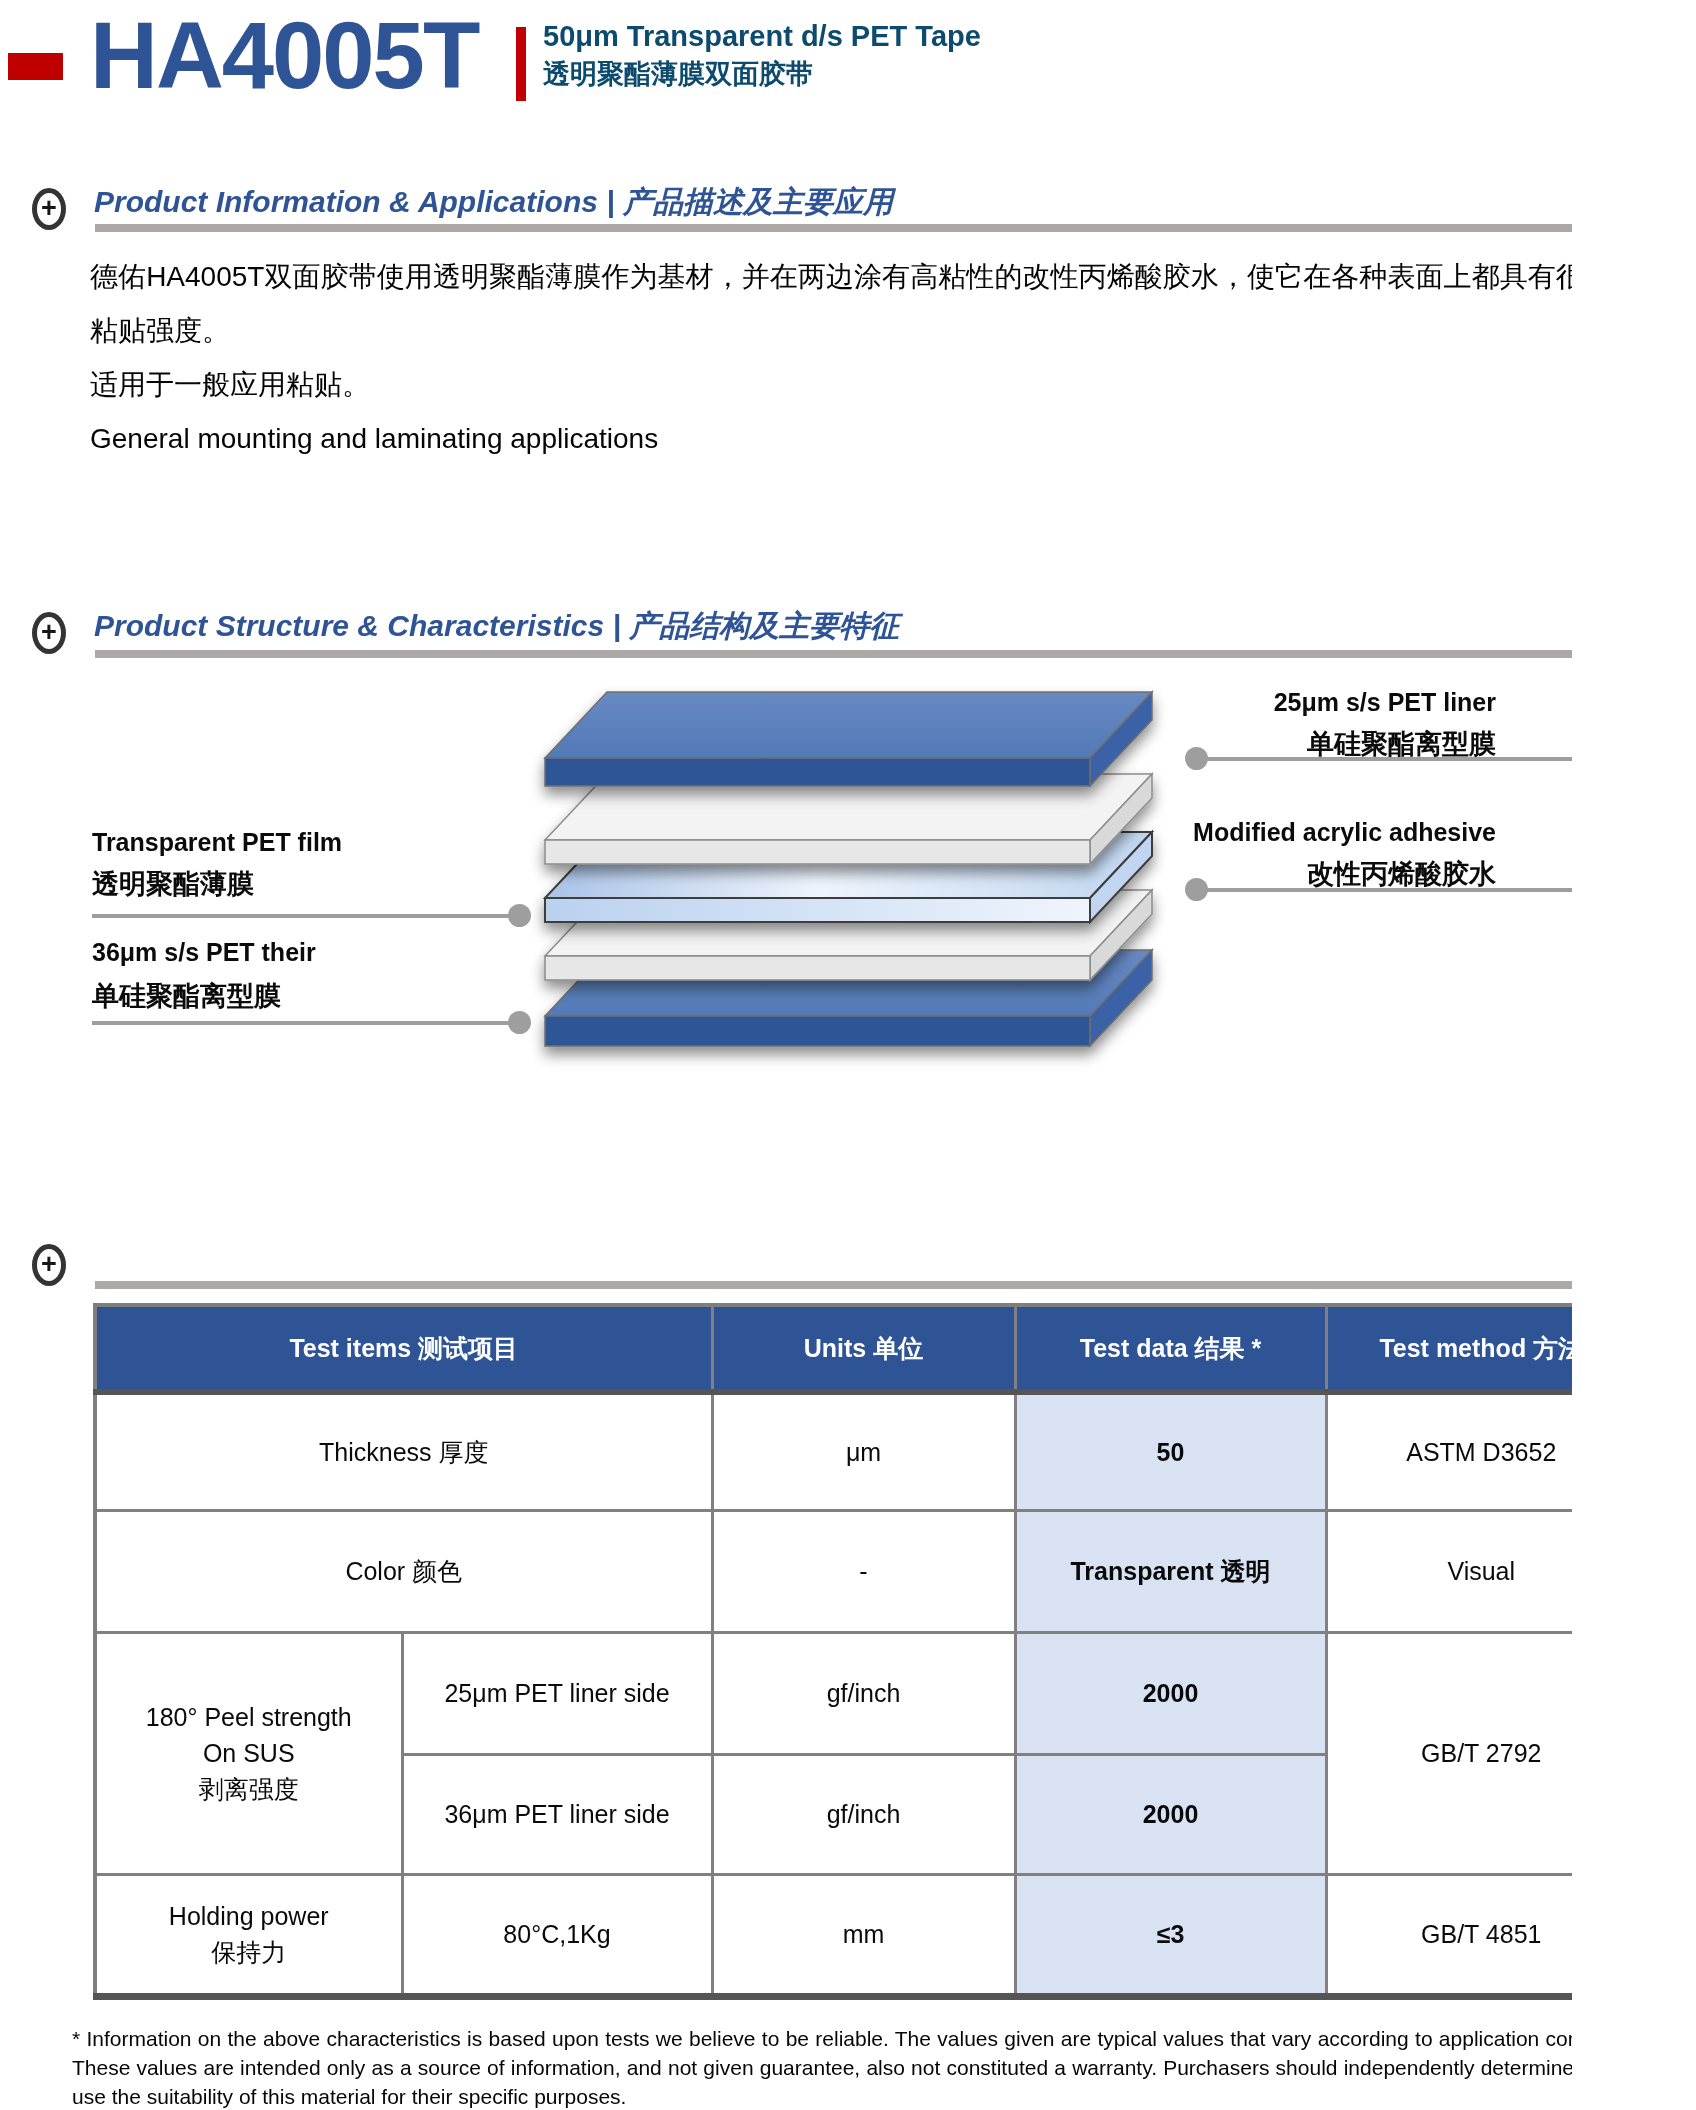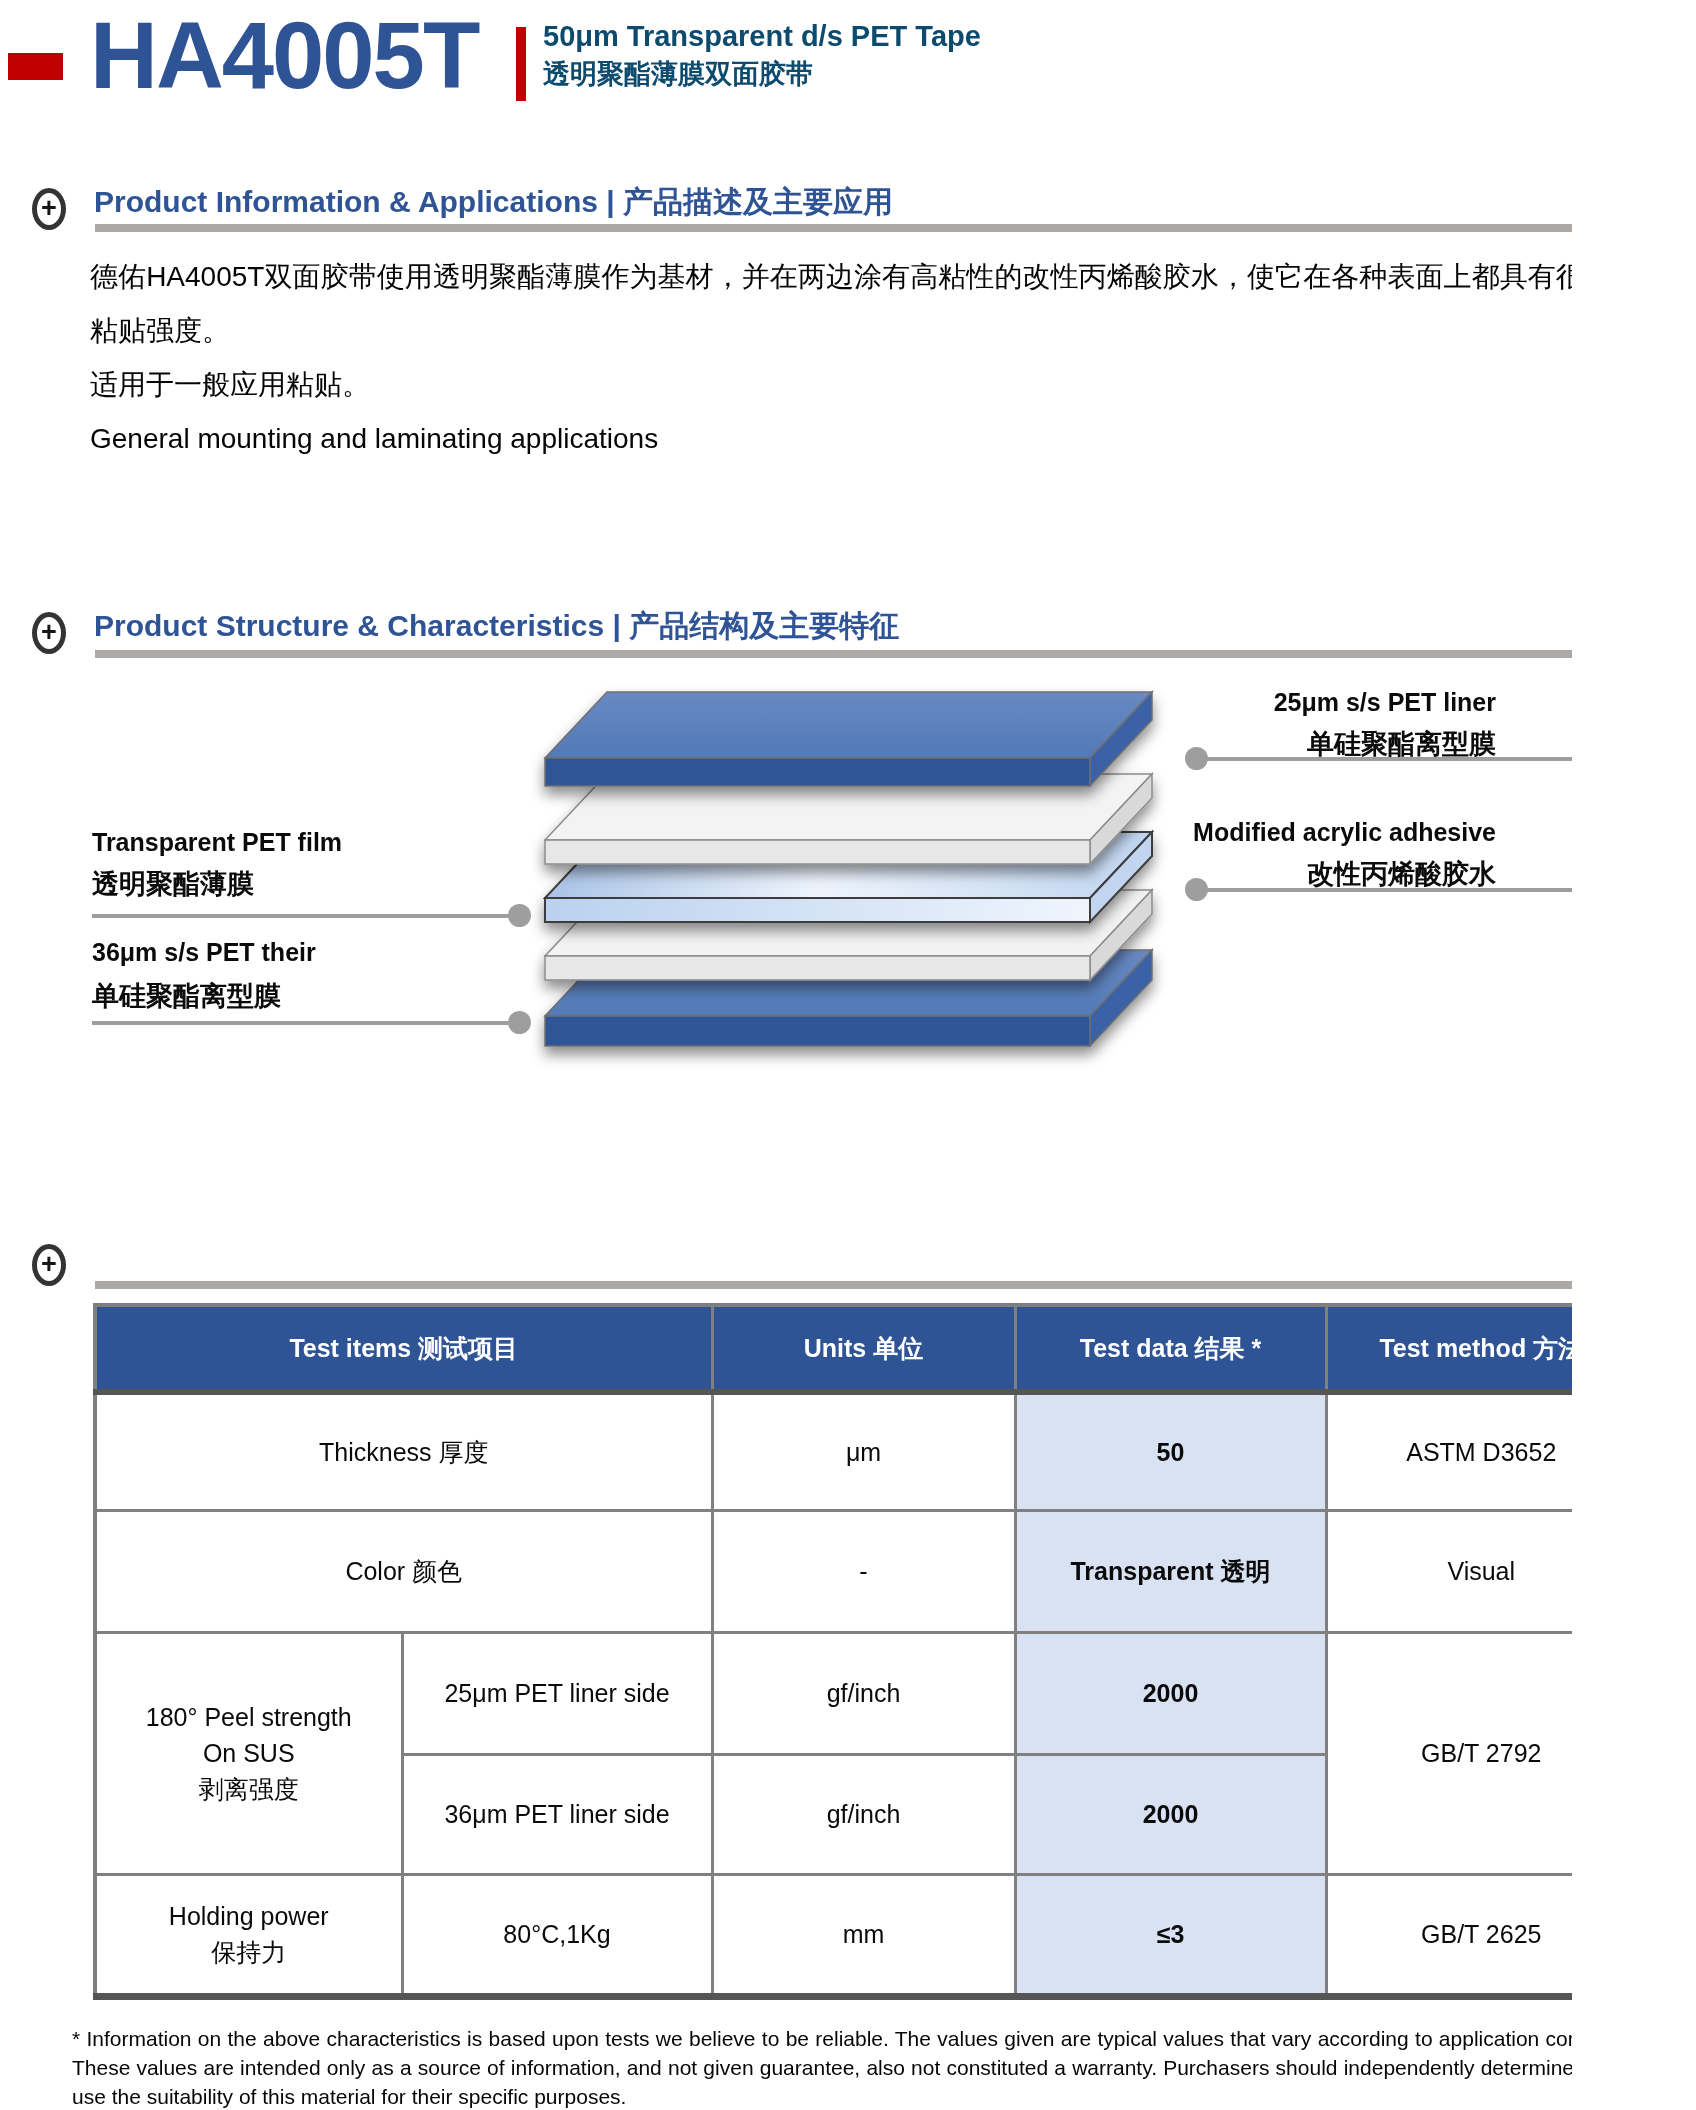--- a/index.html
+++ b/index.html
@@ -35,21 +35,21 @@
   
   .sec-icon{
     position:absolute;left:32px;width:34px;height:42px;
     border:5px solid #343434;border-radius:50%;
     display:flex;align-items:center;justify-content:center;
     font-size:27px;font-weight:700;color:#161616;background:#fff;line-height:1;
     padding-bottom:2px;
   }
   .sec-title{
     position:absolute;left:94px;
-    font-size:30px;font-weight:700;color:var(--brand-blue);white-space:nowrap;
+    font-size:30px;font-weight:700;color:var(--brand-blue);white-space:nowrap;font-style:italic;
   }
   .sec-rule{position:absolute;left:95px;width:1545px;height:8px;background:var(--rule-gray);}
 
   
   .info-block{position:absolute;left:90px;top:250px;width:1550px;}
   .info-block p{margin:0;font-size:28px;line-height:54px;text-align:justify;color:#050505;}
 
   
   .diag-label{position:absolute;font-weight:700;color:#0b0b0b;white-space:nowrap;}
   .diag-label.en{font-size:25px;}
@@ -244,20 +244,20 @@
         <td class="hl b">2000</td>
       </tr>
       <tr style="height:122px">
         <td>
           <div>Holding power</div>
           <div>保持力</div>
         </td>
         <td>80°C,1Kg</td>
         <td>mm</td>
         <td class="hl b">≤3</td>
-        <td>GB/T 2625</td>
+        <td>GB/T 4851</td>
       </tr>
     </tbody>
   </table>
 
   <div class="footnote">* Information on the above characteristics is based upon tests we believe to be reliable. The values given are typical values that vary according to application conditions. These values are intended only as a source of information, and not given guarantee, also not constituted a warranty. Purchasers should independently determine prior to use the suitability of this material for their specific purposes.</div>
 
 </div>
 
 </body></html>

